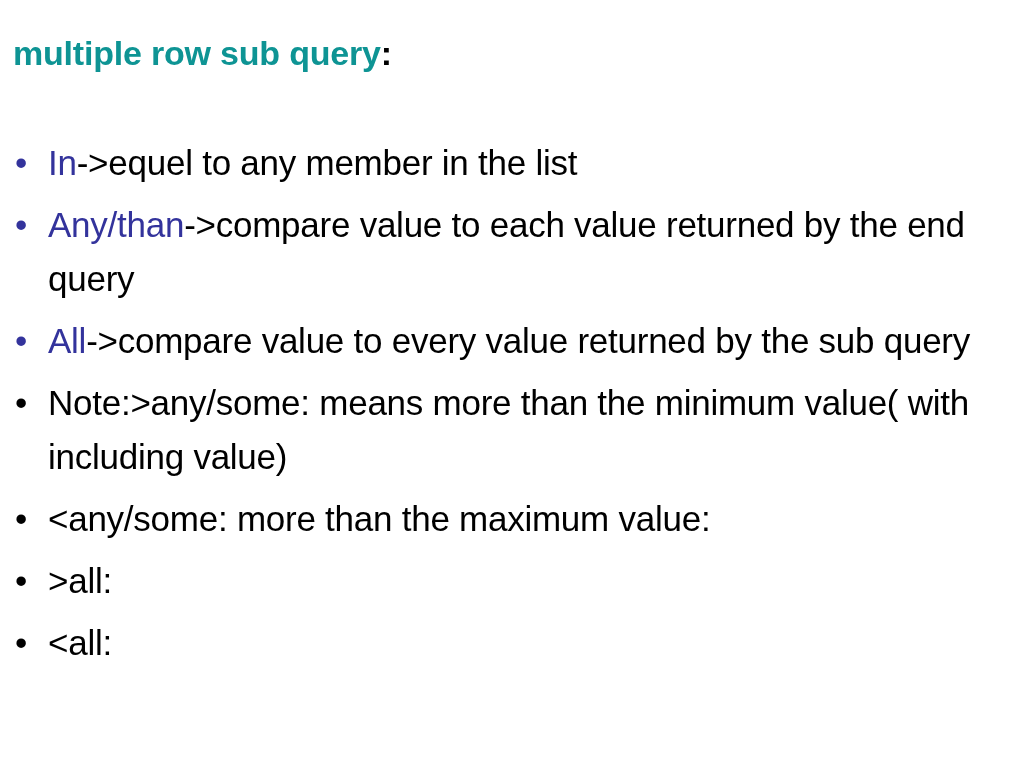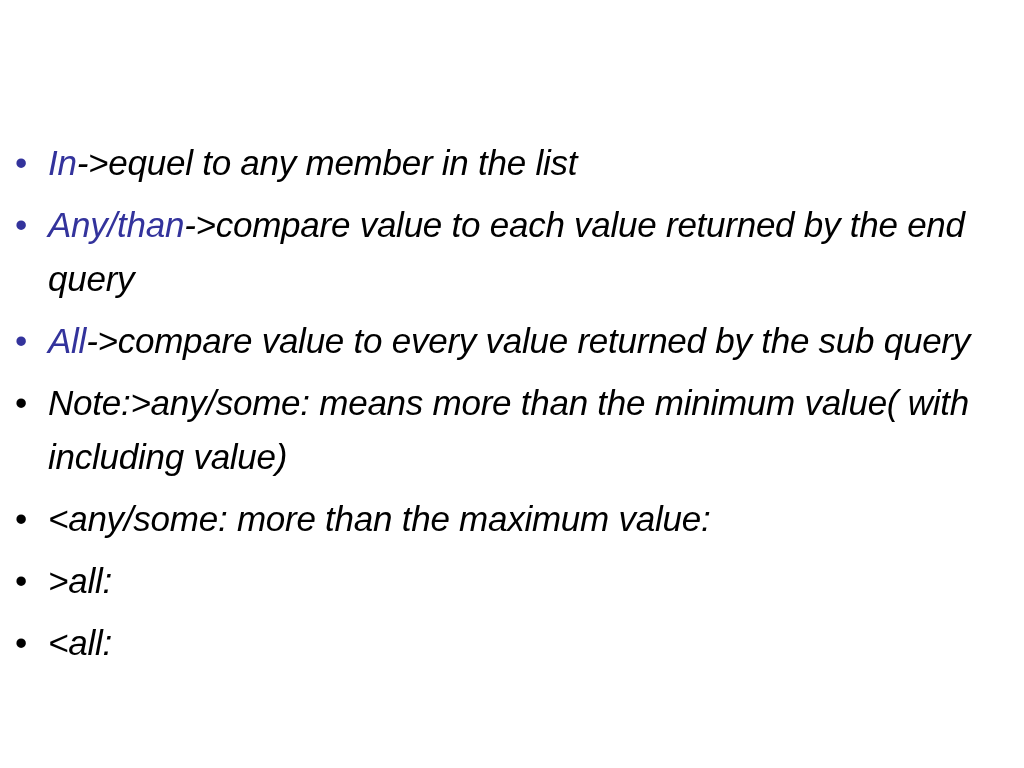--- a/index.html
+++ b/index.html
@@ -75,36 +75,36 @@
     text-align: left;
     color: #000000;
   }
 
   .bullet-item.accent > .bullet-marker {
     color: #33339c;
   }
 
   .bullet-text {
     display: block;
-    font-style: italic;
   }
 
   .kw {
     color: #33339c;
   }
 
   .bullet-item.wide {
     padding-right: 10px;
   }
 </style>
 </head>
 <body>
 
 <div class="slide">
 
+  <h1 class="slide-title"><span class="title-main">multiple row sub query</span><span class="title-colon">:</span></h1>
 
   <ul class="bullet-list">
 
     <li class="bullet-item accent">
       <span class="bullet-marker">•</span>
       <span class="bullet-text"><span class="kw">In</span><span>-&gt;equel to any member in the list</span></span>
     </li>
 
     <li class="bullet-item accent">
       <span class="bullet-marker">•</span>

